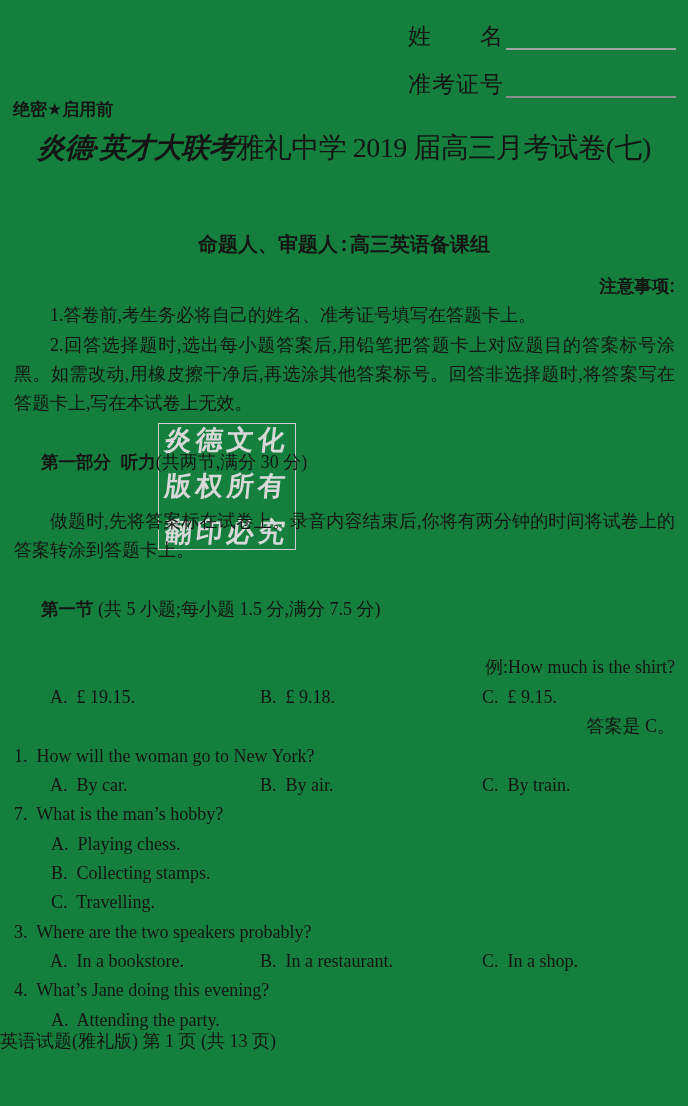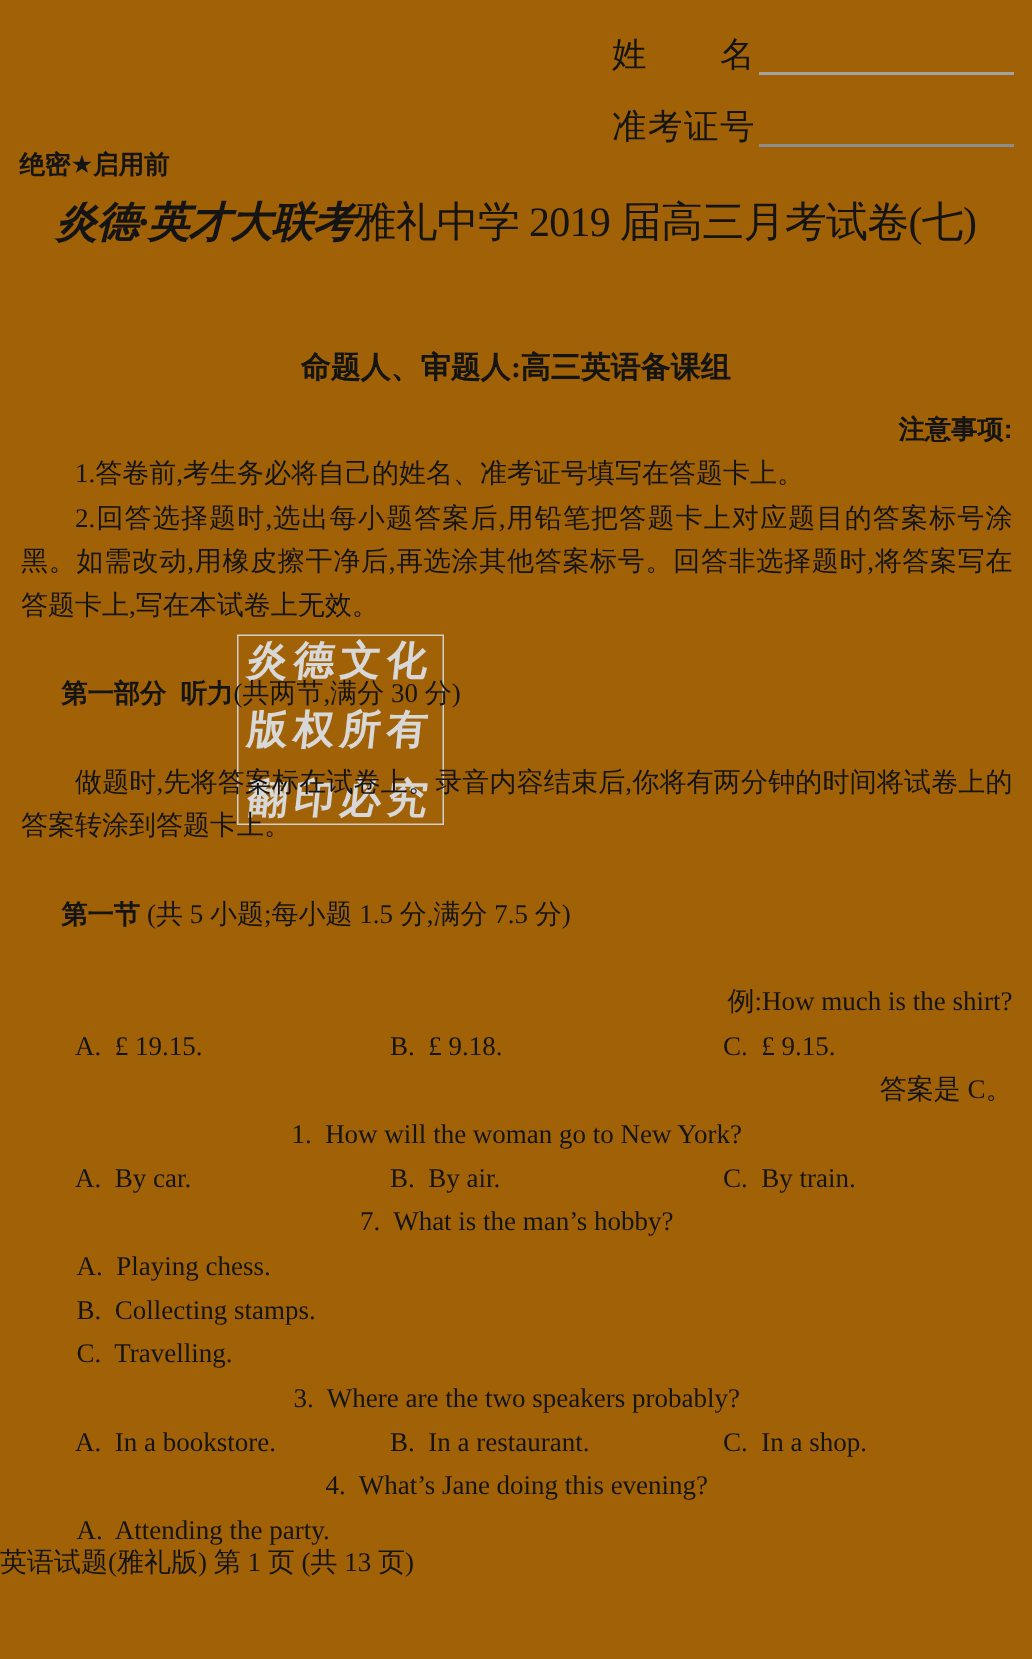--- a/index.html
+++ b/index.html
@@ -1,19 +1,19 @@
 <!DOCTYPE html>
 <html><head>
 <meta charset="utf-8">
 <style>
   html,body{margin:0;padding:0;}
   .page{
     position:relative;
     width:688px;height:1106px;
-    background:#a16207;
+    background:#15803d;
     color:#141414;
     font-family:"Liberation Serif","DejaVu Serif",serif;
     overflow:hidden;
   }
   
   .idblock{position:absolute;left:408px;top:12px;width:268px;z-index:2;}
   .idrow{display:flex;align-items:flex-end;height:38px;margin-bottom:10px;}
   .idrow .lbl{font-size:23px;letter-spacing:1px;white-space:pre;line-height:1;padding-bottom:2px;}
   .idrow .fill{flex:1;border-bottom:2px solid #a3a3a3;height:30px;margin-left:2px;}
   .idrow.second .fill{border-bottom-color:#8d8d8d;}
@@ -22,21 +22,21 @@
     font-weight:bold;font-size:17px;z-index:2;}
   
   .title{position:absolute;left:0;top:129px;width:100%;text-align:center;font-size:28px;
     letter-spacing:-0.5px;white-space:nowrap;z-index:2;}
   .title .brush{font-weight:bold;font-style:italic;}
   .title .rest{font-weight:normal;}
   .subject{position:absolute;left:0;top:176px;width:100%;text-align:center;
     font-family:"Liberation Sans","DejaVu Sans",sans-serif;font-weight:bold;font-size:39px;z-index:2;}
   .subject .c2{margin-left:64px;}
   .setters{position:absolute;left:0;top:231px;width:100%;text-align:center;
-    font-family:Liberation Serif, serif;font-weight:bold;font-size:20px;z-index:2;}
+    font-family:Liberation Mono, monospace;font-weight:bold;font-size:20px;z-index:2;}
   
   .watermark{position:absolute;left:158px;top:423px;width:138px;height:127px;
     border:1px solid #cfcfcf;z-index:0;display:flex;flex-direction:column;
     justify-content:space-between;align-items:center;padding:3px 0;box-sizing:border-box;
     color:#d8d8d8;font-family:"Liberation Sans","DejaVu Sans",sans-serif;
     font-weight:bold;font-size:27px;letter-spacing:4px;}
   .watermark .wline{line-height:1;transform:skewX(-6deg);}
   
   .body{position:absolute;left:14px;top:272px;width:661px;z-index:1;
     font-size:18px;line-height:29.35px;text-align:justify;}
@@ -45,21 +45,21 @@
   .para{text-indent:2em;margin:0;}
   .plain{margin:0;white-space:pre-wrap;text-align:right;}
   .sechead{text-align:left;white-space:pre-wrap;}
   .sechead .bold{font-family:"Liberation Sans","DejaVu Sans",sans-serif;font-weight:bold;font-size:17.5px;}
   .optrow{position:relative;height:29.35px;}
   .optrow .opt{position:absolute;top:0;white-space:pre-wrap;}
   .optrow .o-a{left:36px;}
   .optrow .o-b{left:246px;}
   .optrow .o-c{left:468px;}
   .optstack{padding-left:37px;white-space:pre-wrap;text-align:left;}
-  .qline{white-space:pre-wrap;text-align:center;}
+  .qline{white-space:pre-wrap;text-align:left;}
   
   .footer{position:absolute;left:0;top:1029px;width:100%;text-align:left;font-size:18px;z-index:2;}
 </style>
 </head>
 <body>
 
 <div class="page">
 
   <div class="idblock">
     <div class="idrow">

